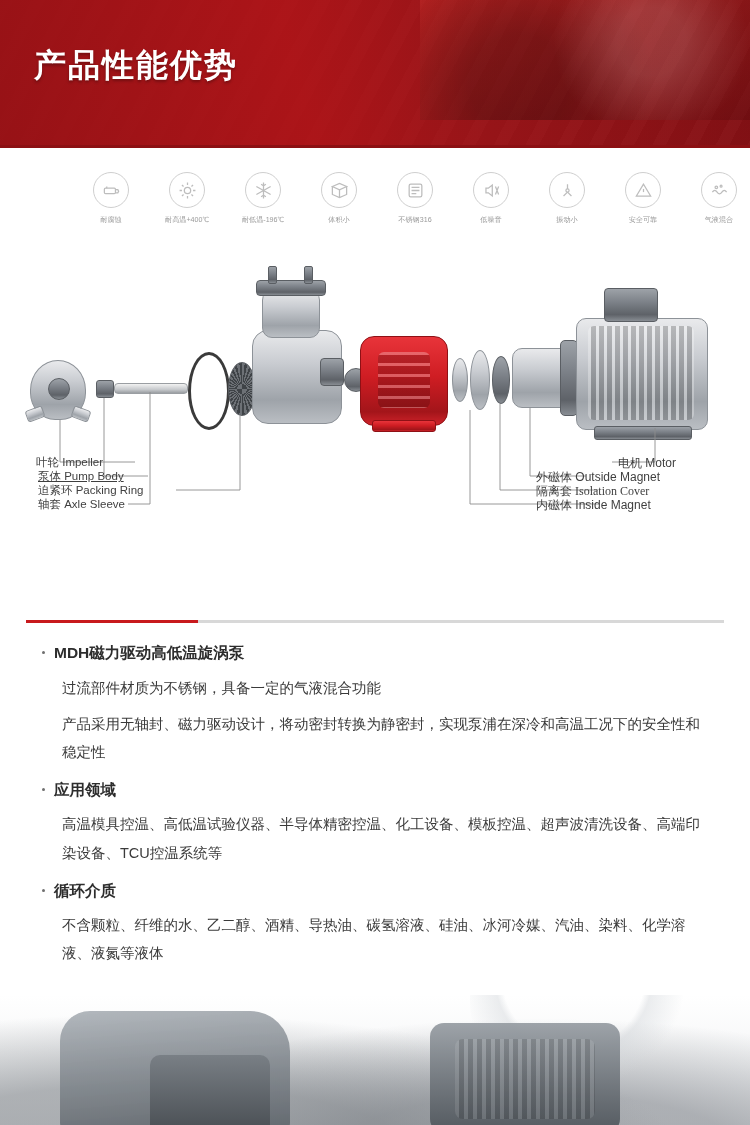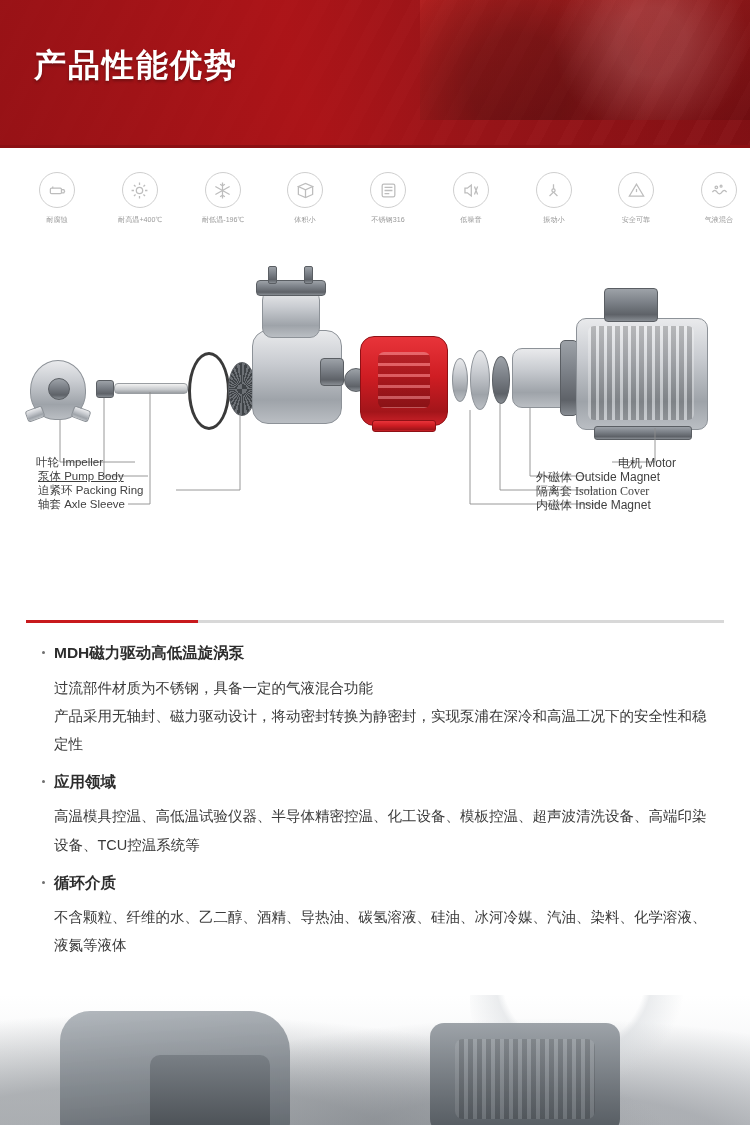--- a/index.html
+++ b/index.html
@@ -67,21 +67,21 @@
     width: 750px;
     height: 3px;
     background: #8c1013;
     z-index: 4;
   }
 
   
   .features {
     position: relative;
     display: flex;
-    justify-content: space-between;
+    justify-content: flex-end;
     align-items: flex-start;
     padding: 24px 0 0 26px;
     gap: 14px;
   }
   .feature {
     width: 62px;
     text-align: center;
   }
   .feature-icon {
     width: 34px;
@@ -192,21 +192,21 @@
     height: 3px;
     background: #6f6f6f;
     border-radius: 50%;
   }
   .section-body {
     font-size: 14.5px;
     color: #3a3a3a;
     line-height: 1.95;
     padding-left: 14px;
   }
-  .section-body p { margin: 0; }
+  .section-body p { margin: 8px; }
 
   
   .bottom-photo {
     position: absolute;
     left: 0;
     bottom: 0;
     width: 750px;
     height: 130px;
     overflow: hidden;
   }

